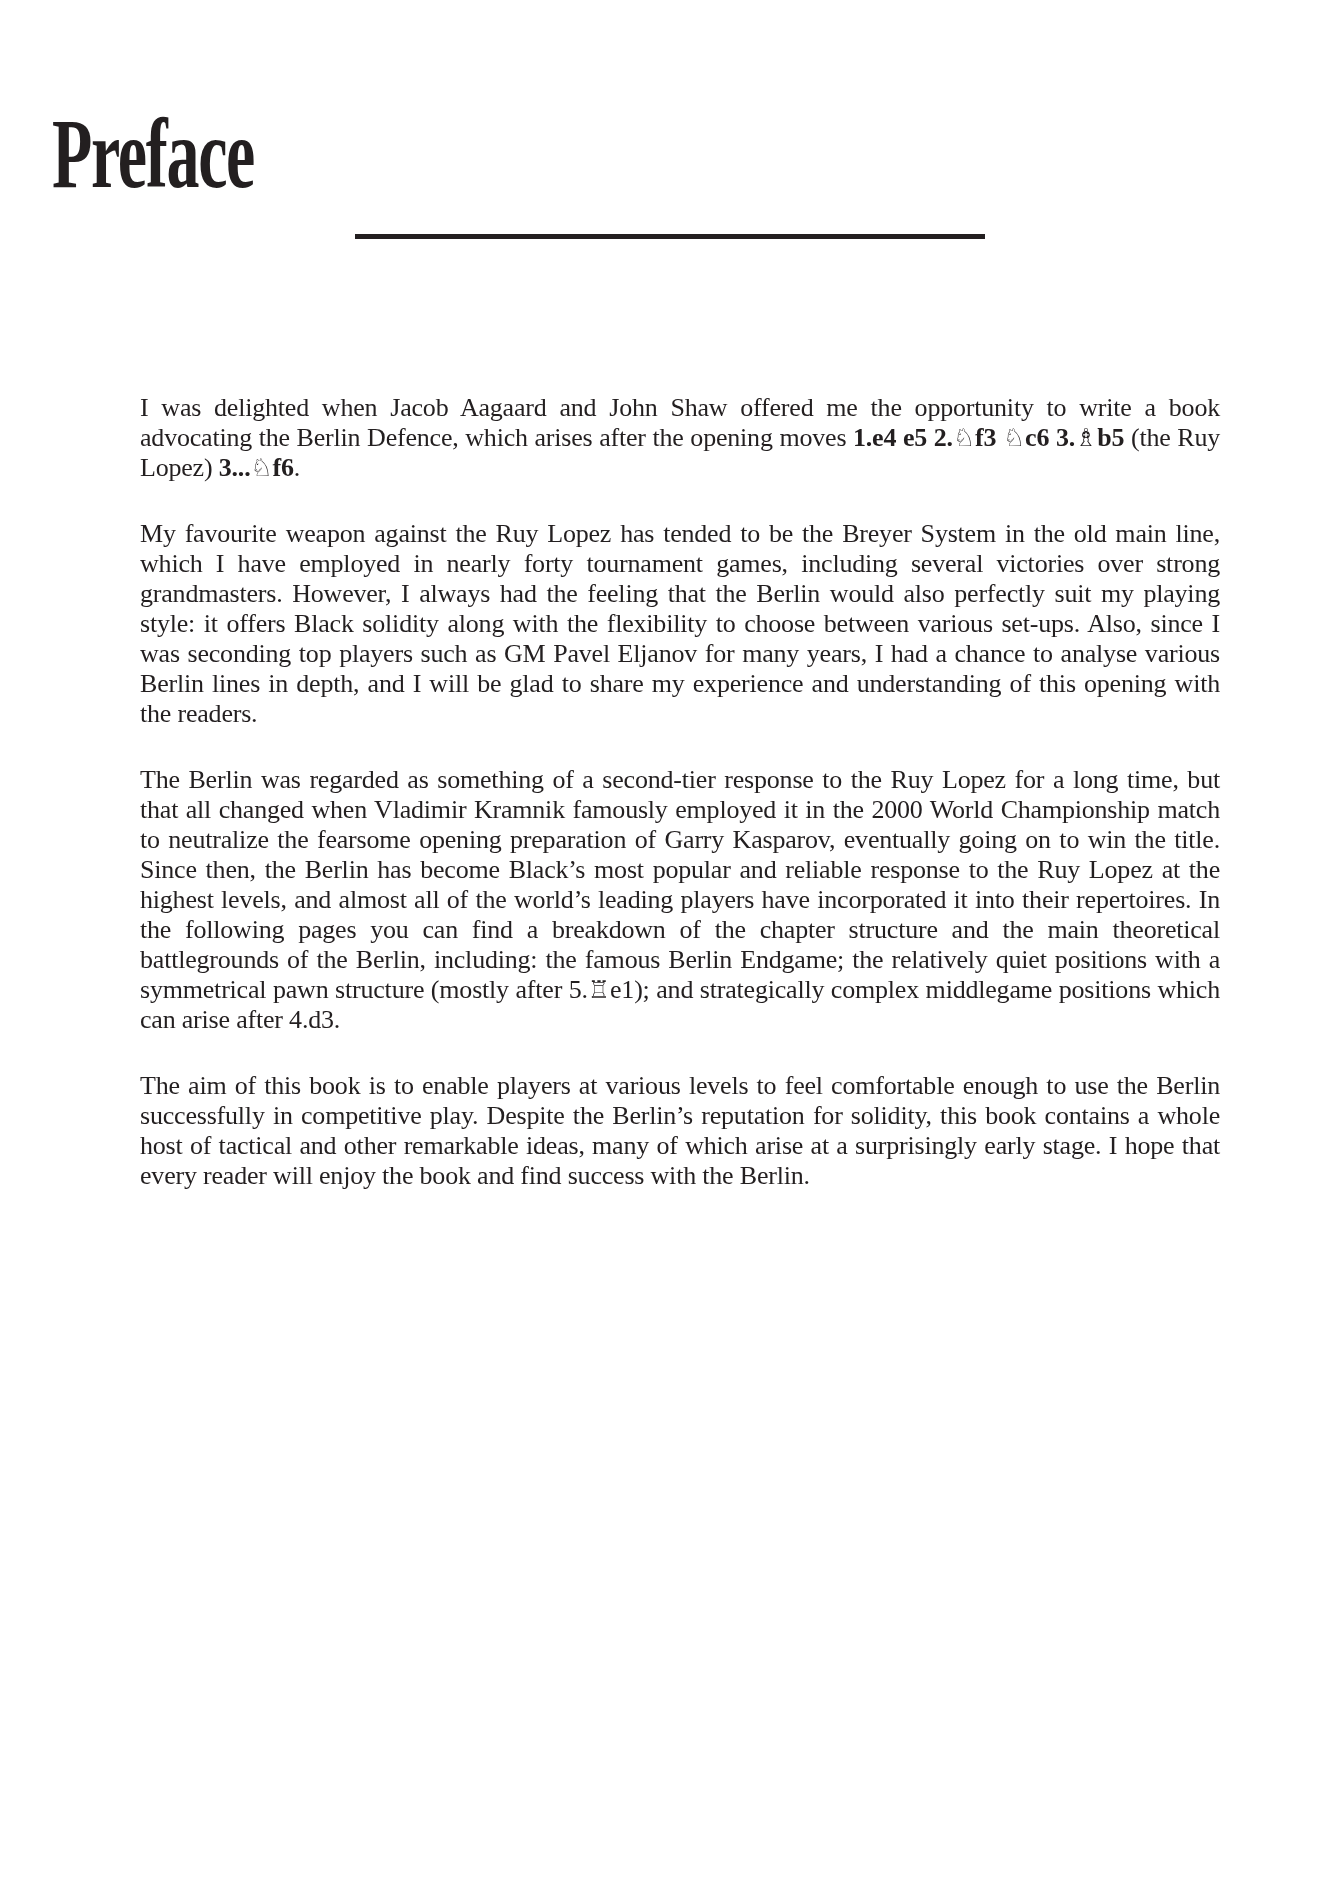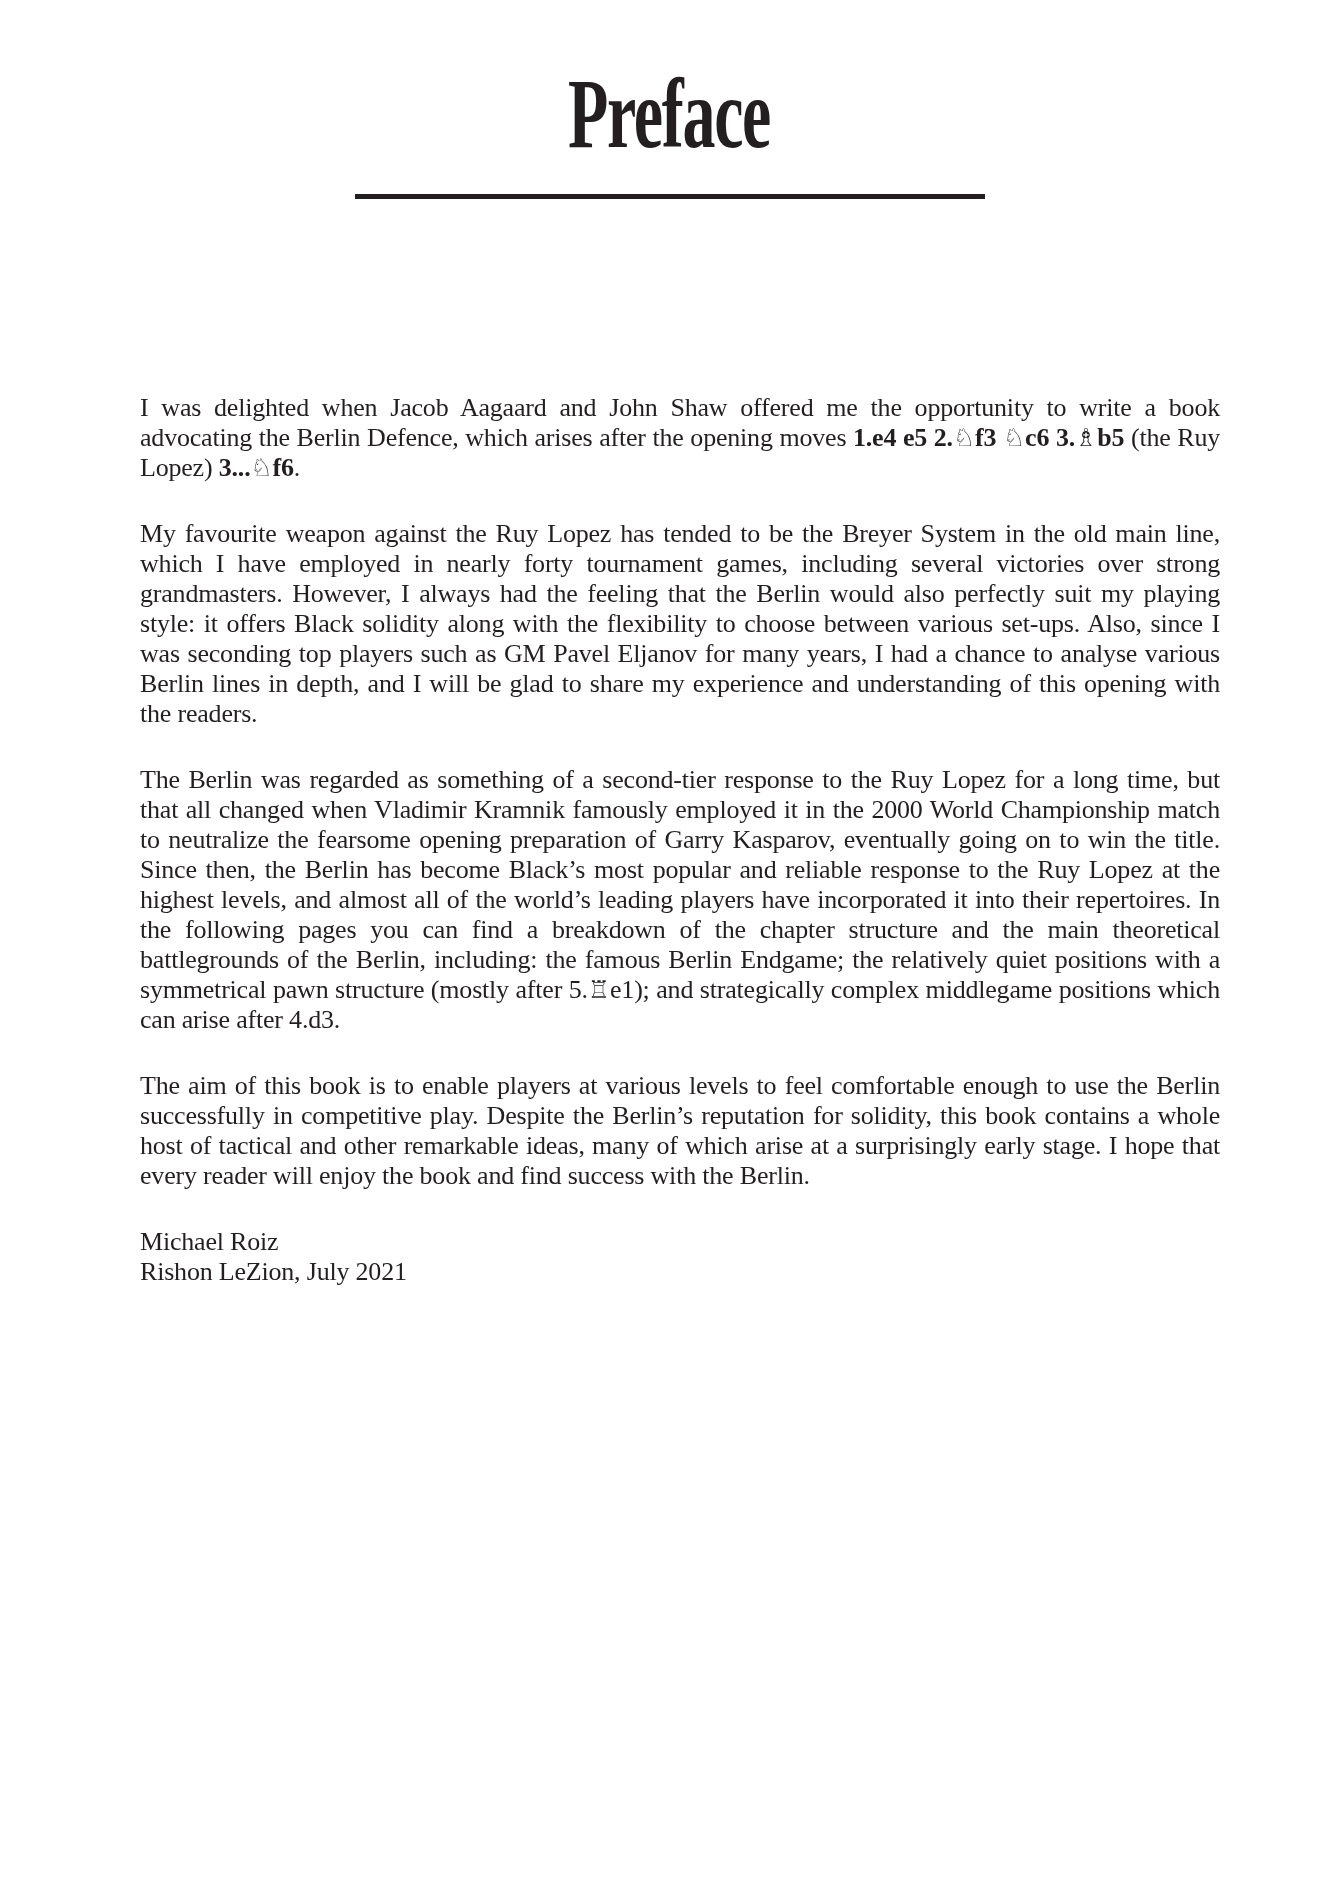--- a/index.html
+++ b/index.html
@@ -10,22 +10,21 @@
   .page {
     position: relative;
     width: 1339px;
     height: 1890px;
     background: #ffffff;
     color: #231f20;
     font-family: "Liberation Serif", "DejaVu Serif", serif;
     overflow: hidden;
   }
   .title-wrap {
-    padding-top: 64px;
-    text-align: center;
+    padding-top: 104px;
   }
   .page-title {
     margin: 0;
     font-size: 100px;
     line-height: 1;
     font-weight: 700;
     display: inline-block;
     transform: scaleX(0.66);
     transform-origin: center;
     letter-spacing: -2px;
@@ -67,18 +66,14 @@
     <h1 class="page-title">Preface</h1>
     <div class="rule"></div>
   </header>
   <main class="content">
     <div id="paragraphs">
         <p><span>I was delighted when Jacob Aagaard and John Shaw offered me the opportunity to write a book advocating the Berlin Defence, which arises after the opening moves </span><span class="bold">1.e4 e5 2.</span><span class="bold fig">♘</span><span class="bold">f3 </span><span class="bold fig">♘</span><span class="bold">c6 3.</span><span class="bold fig">♗</span><span class="bold">b5</span><span> (the Ruy Lopez) </span><span class="bold">3...</span><span class="bold fig">♘</span><span class="bold">f6</span><span>.</span></p>
         <p><span>My favourite weapon against the Ruy Lopez has tended to be the Breyer System in the old main line, which I have employed in nearly forty tournament games, including several victories over strong grandmasters. However, I always had the feeling that the Berlin would also perfectly suit my playing style: it offers Black solidity along with the flexibility to choose between various set-ups. Also, since I was seconding top players such as GM Pavel Eljanov for many years, I had a chance to analyse various Berlin lines in depth, and I will be glad to share my experience and understanding of this opening with the readers.</span></p>
         <p><span>The Berlin was regarded as something of a second-tier response to the Ruy Lopez for a long time, but that all changed when Vladimir Kramnik famously employed it in the 2000 World Championship match to neutralize the fearsome opening preparation of Garry Kasparov, eventually going on to win the title. Since then, the Berlin has become Black’s most popular and reliable response to the Ruy Lopez at the highest levels, and almost all of the world’s leading players have incorporated it into their repertoires. In the following pages you can find a breakdown of the chapter structure and the main theoretical battlegrounds of the Berlin, including: the famous Berlin Endgame; the relatively quiet positions with a symmetrical pawn structure (mostly after 5.</span><span class="fig">♖</span><span>e1); and strategically complex middlegame positions which can arise after 4.d3.</span></p>
         <p><span>The aim of this book is to enable players at various levels to feel comfortable enough to use the Berlin successfully in competitive play. Despite the Berlin’s reputation for solidity, this book contains a whole host of tactical and other remarkable ideas, many of which arise at a surprisingly early stage. I hope that every reader will enjoy the book and find success with the Berlin.</span></p>
       </div>
-    <div class="signature">
-      <p>Michael Roiz</p>
-      <p>Rishon LeZion, July 2021</p>
-    </div>
   </main>
 </div>
 
 </body></html>

